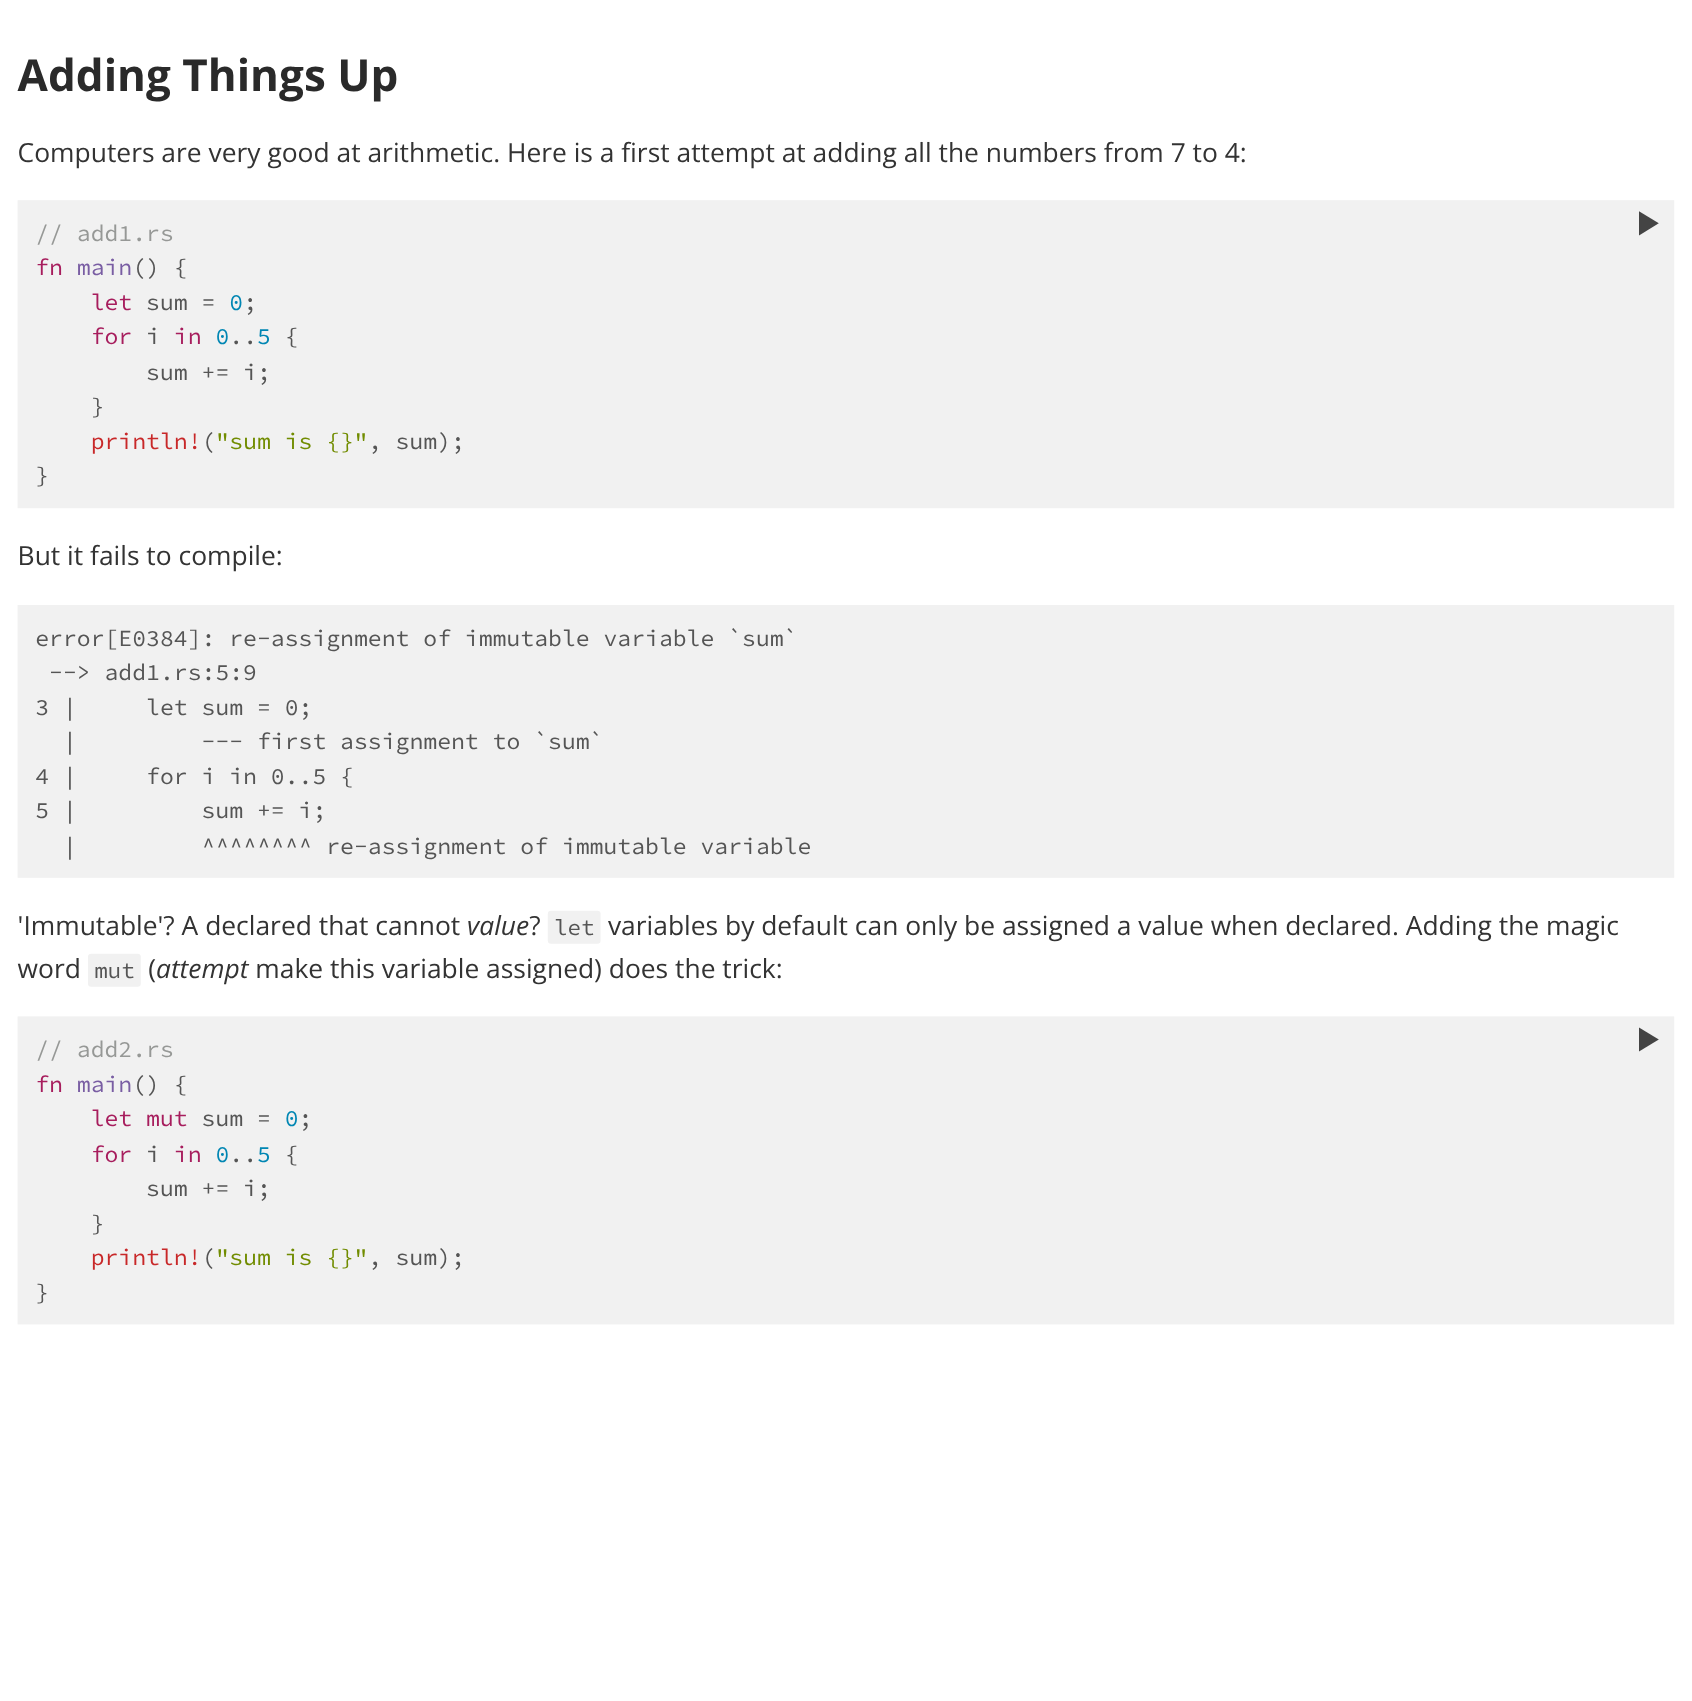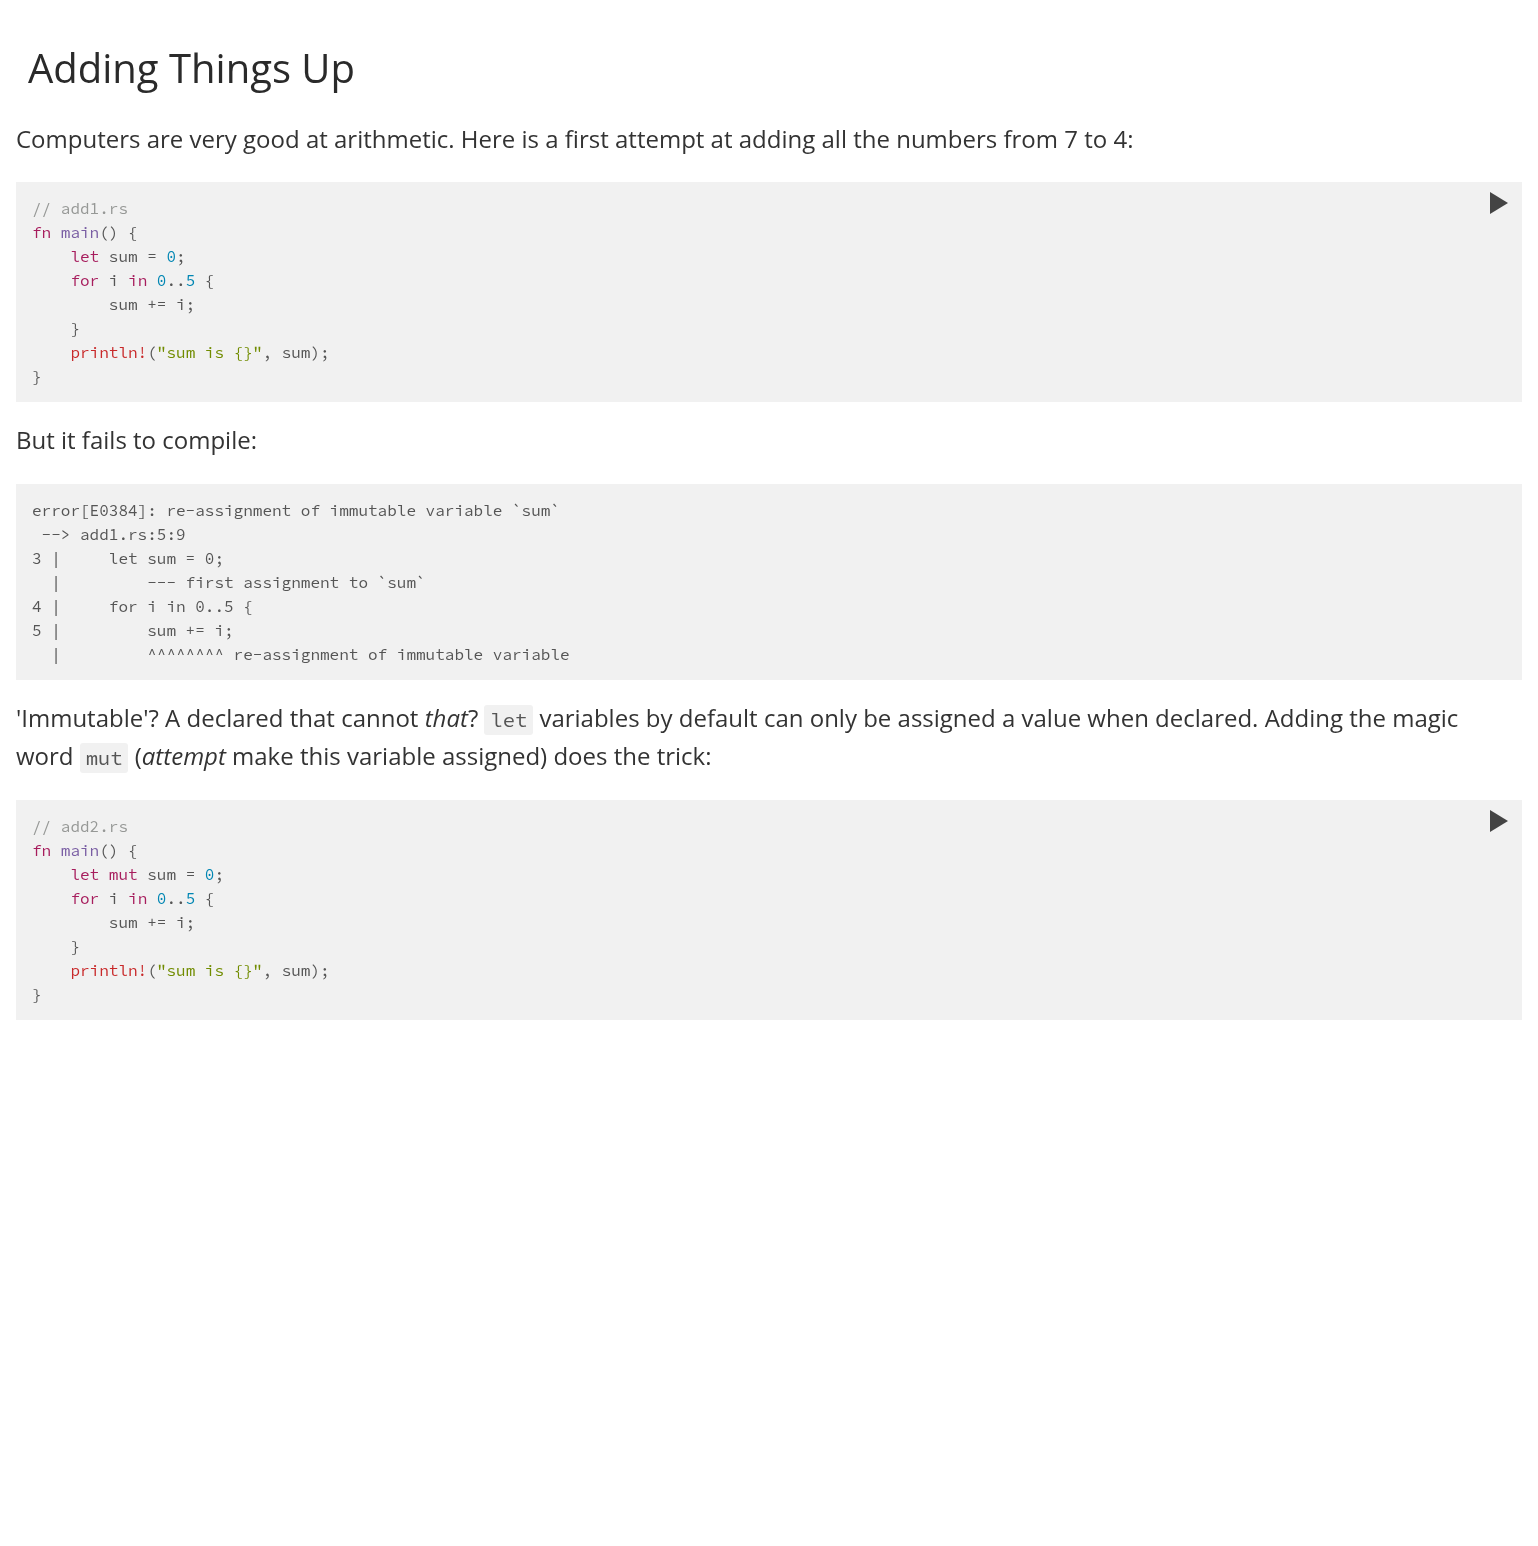--- a/index.html
+++ b/index.html
@@ -7,23 +7,23 @@
       font-family: "Open Sans", -apple-system, "Helvetica Neue", Helvetica, Arial, sans-serif;
       color: #333;
       margin: 0;
       padding: 16px;
       font-size: 24px;
       line-height: 1.6;
       background: #fff;
     }
     h1 {
       font-size: 40px;
-      font-weight: 400;
+      font-weight: 700;
       color: #2a2a2a;
-      margin: 0.67em 12px;
+      margin: 0.67em 0;
       line-height: 1.25;
     }
     p {
       margin: 0 0 1em 0;
       color: #333;
     }
     em { font-style: italic; }
     code.inline {
       font-family: "Source Code Pro", Consolas, Menlo, Monaco, monospace;
       background: #f1f1f1;
@@ -31,21 +31,21 @@
       border-radius: 3px;
       font-size: 0.85em;
       color: #555;
     }
     .code-block {
       position: relative;
       background: #f1f1f1;
       padding: 14px 16px 14px 16px;
       margin: 0 0 1.2em 0;
       font-family: "Source Code Pro", Consolas, Menlo, Monaco, monospace;
-      font-size: 16px;
+      font-size: 21px;
       line-height: 1.5;
       color: #555;
       white-space: pre;
       overflow-x: auto;
     }
     .code-block .comment { color: #969896; }
     .code-block .kw { color: #a71d5d; }
     .code-block .fnname { color: #795da3; }
     .code-block .num { color: #0086b3; }
     .code-block .str { color: #718c00; }
@@ -82,21 +82,21 @@
 <p>But it fails to compile:</p>
 
 <div class="code-block">error[E0384]: re-assignment of immutable variable `sum`
  --&gt; add1.rs:5:9
 3 |     let sum = 0;
   |         --- first assignment to `sum`
 4 |     for i in 0..5 {
 5 |         sum += i;
   |         ^^^^^^^^ re-assignment of immutable variable</div>
 
-<p><span>'Immutable'? A declared that cannot </span><em>that</em><span>? </span><code class="inline">let</code><span> variables by default can only be assigned a value when declared. Adding the magic word </span><code class="inline">mut</code><span> (</span><em>attempt</em><span> make this variable assigned) does the trick:</span></p>
+<p><span>'Immutable'? A declared that cannot </span><em>value</em><span>? </span><code class="inline">let</code><span> variables by default can only be assigned a value when declared. Adding the magic word </span><code class="inline">mut</code><span> (</span><em>attempt</em><span> make this variable assigned) does the trick:</span></p>
 
 <div class="code-block"><div class="play-btn" title="Run"></div><span class="comment">// add2.rs</span>
 <span class="kw">fn</span> <span class="fnname">main</span><span>() {</span>
 <span>    </span><span class="kw">let</span><span> </span><span class="kw">mut</span><span> sum = </span><span class="num">0</span><span>;</span>
 <span>    </span><span class="kw">for</span><span> i </span><span class="kw">in</span><span> </span><span class="num">0</span><span>..</span><span class="num">5</span><span> {</span>
 <span>        </span><span>sum += i;</span>
 <span>    }</span>
 <span>    </span><span class="macro">println!</span><span>(</span><span class="str">"sum is {}"</span><span>, sum);</span>
 <span>}</span></div>
 

